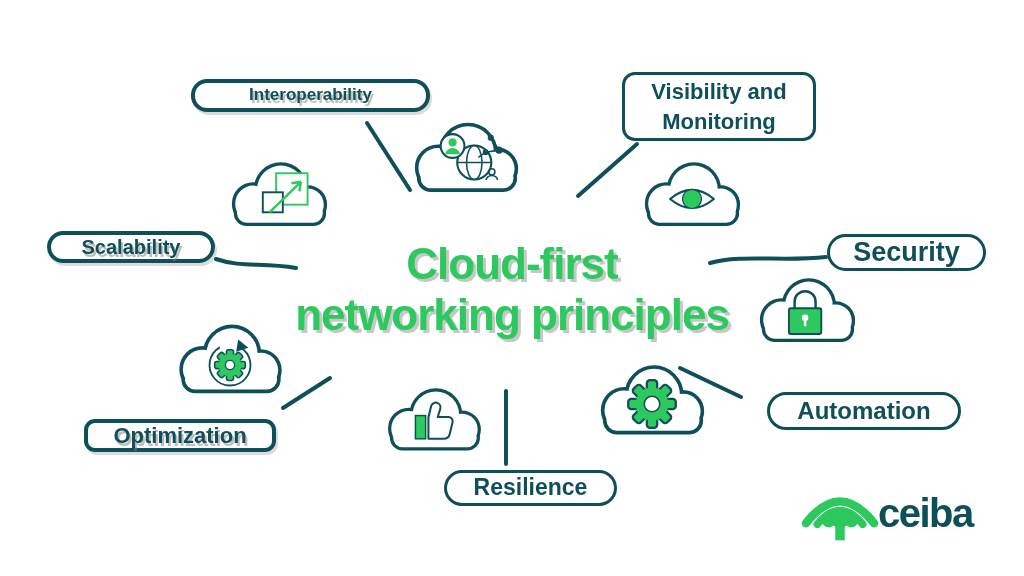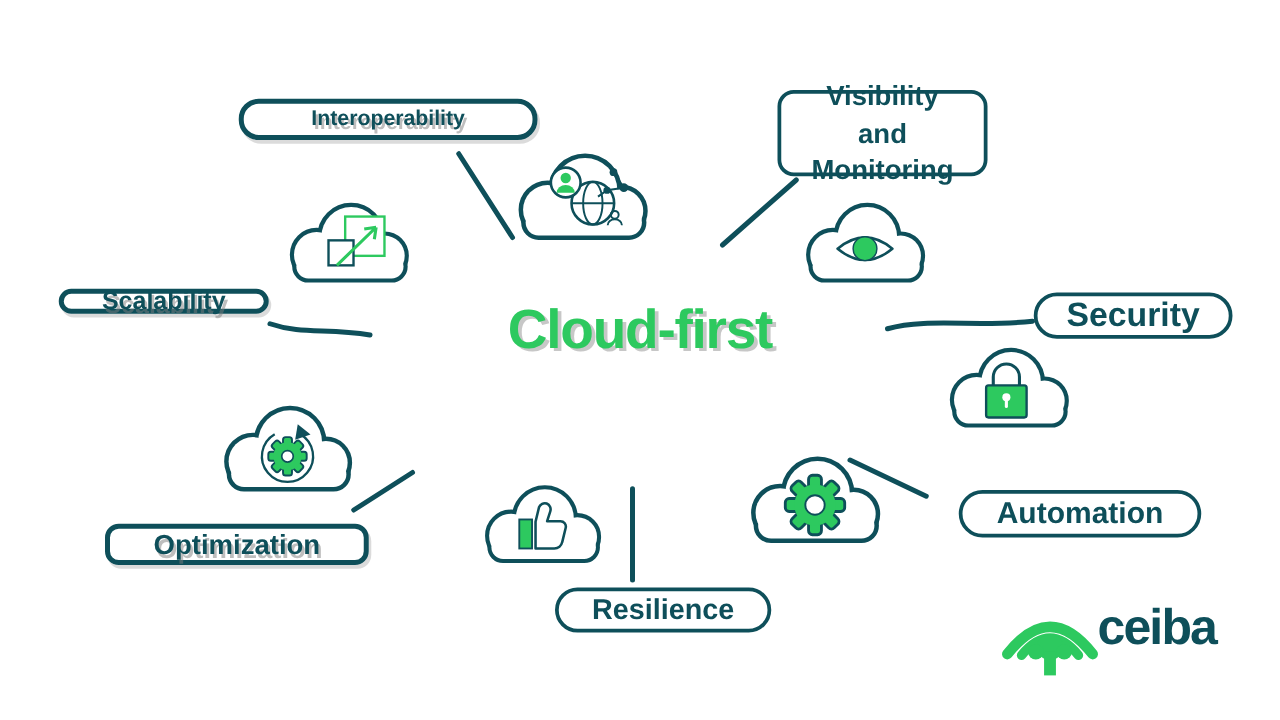--- a/index.html
+++ b/index.html
@@ -16,24 +16,24 @@
     position:absolute;display:flex;align-items:center;justify-content:center;
     text-align:center;color:var(--teal);font-weight:700;line-height:1.35;
     border:3px solid var(--teal);background:#ffffff;
   }
   .label.ghost{
     background:transparent;border-width:4px;
     text-shadow:2px 3px 0 rgba(125,125,125,.5);
     box-shadow:2px 3px 0 rgba(125,125,125,.28);
   }
   .lbl-interoperability{left:191px;top:79px;width:239px;height:33px;border-radius:16px;font-size:17px;}
-  .lbl-visibility{left:622px;top:72px;width:168px;height:69px;border-radius:13px;font-size:22px;padding:0 14px;}
+  .lbl-visibility{left:622px;top:72px;width:194px;height:69px;border-radius:13px;font-size:22px;padding:0 14px;}
   .lbl-security{left:827px;top:234px;width:159px;height:37px;border-radius:19px;font-size:27px;}
-  .lbl-scalability{left:47px;top:231px;width:168px;height:20px;border-radius:16px;font-size:20px;}
-  .lbl-optimization{left:84px;top:419px;width:211px;height:33px;border-radius:11px;font-size:22px;}
+  .lbl-scalability{left:47px;top:231px;width:168px;height:32px;border-radius:16px;font-size:20px;}
+  .lbl-optimization{left:84px;top:419px;width:192px;height:33px;border-radius:11px;font-size:22px;}
   .lbl-resilience{left:444px;top:470px;width:173px;height:36px;border-radius:18px;font-size:23px;align-items:flex-end;}
   .lbl-automation{left:767px;top:392px;width:194px;height:38px;border-radius:19px;font-size:24px;}
   
   .title{
     position:absolute;left:250px;top:238px;width:524px;text-align:center;
     color:var(--green);font-weight:800;font-size:44px;line-height:1.16;
     letter-spacing:-1px;
     text-shadow:3px 3px 0 rgba(130,130,130,.45);
   }
   
@@ -48,21 +48,21 @@
   .cl-res{left:374px;top:384px;width:120px;height:78px;}
   .cl-auto{left:590px;top:358px;width:124px;height:92px;}
   
   .st{stroke:var(--teal);} .sg{stroke:var(--green);}
   .ft{fill:var(--teal);} .fg{fill:var(--green);}
   .fw{fill:#ffffff;} .fn{fill:none;}
   
   .connectors{position:absolute;left:0;top:0;pointer-events:none;}
   .connectors path{stroke:var(--teal);stroke-width:4;fill:none;stroke-linecap:round;}
   
-  .logo{position:absolute;left:798px;top:474px;display:flex;}
+  .logo{position:absolute;left:798px;top:474px;display:flex;align-items:center;}
   .logo-text{
     color:var(--teal);font-weight:800;font-size:40px;letter-spacing:-1.5px;
     margin-left:-4px;margin-top:6px;
   }
 </style>
 </head>
 <body>
 
 <div class="canvas">
 
@@ -71,20 +71,21 @@
     <path d="M637 144 L578 196"></path>
     <path d="M216 259 C242 268 262 262 296 268"></path>
     <path d="M710 263 C742 254 782 262 826 257"></path>
     <path d="M283 408 L330 378"></path>
     <path d="M506 391 L506 464"></path>
     <path d="M680 368 L741 397"></path>
   </svg>
 
   <div class="title">
     <div>Cloud-first</div>
+    <div>networking principles</div>
   </div>
 
   <div class="label ghost lbl-interoperability">
     <span>Interoperability</span>
   </div>
   <div class="label lbl-visibility">
     <span>Visibility and Monitoring</span>
   </div>
   <div class="label lbl-security">
     <span>Security</span>

